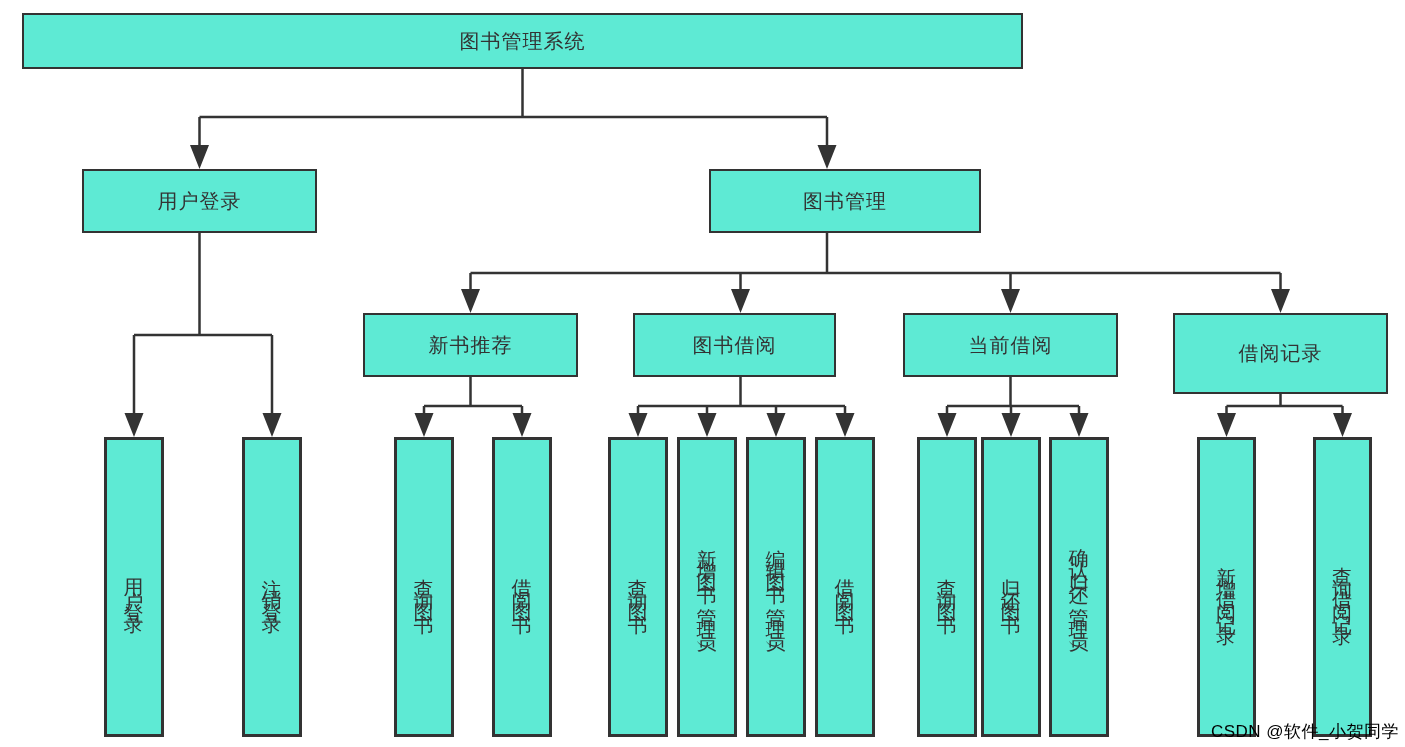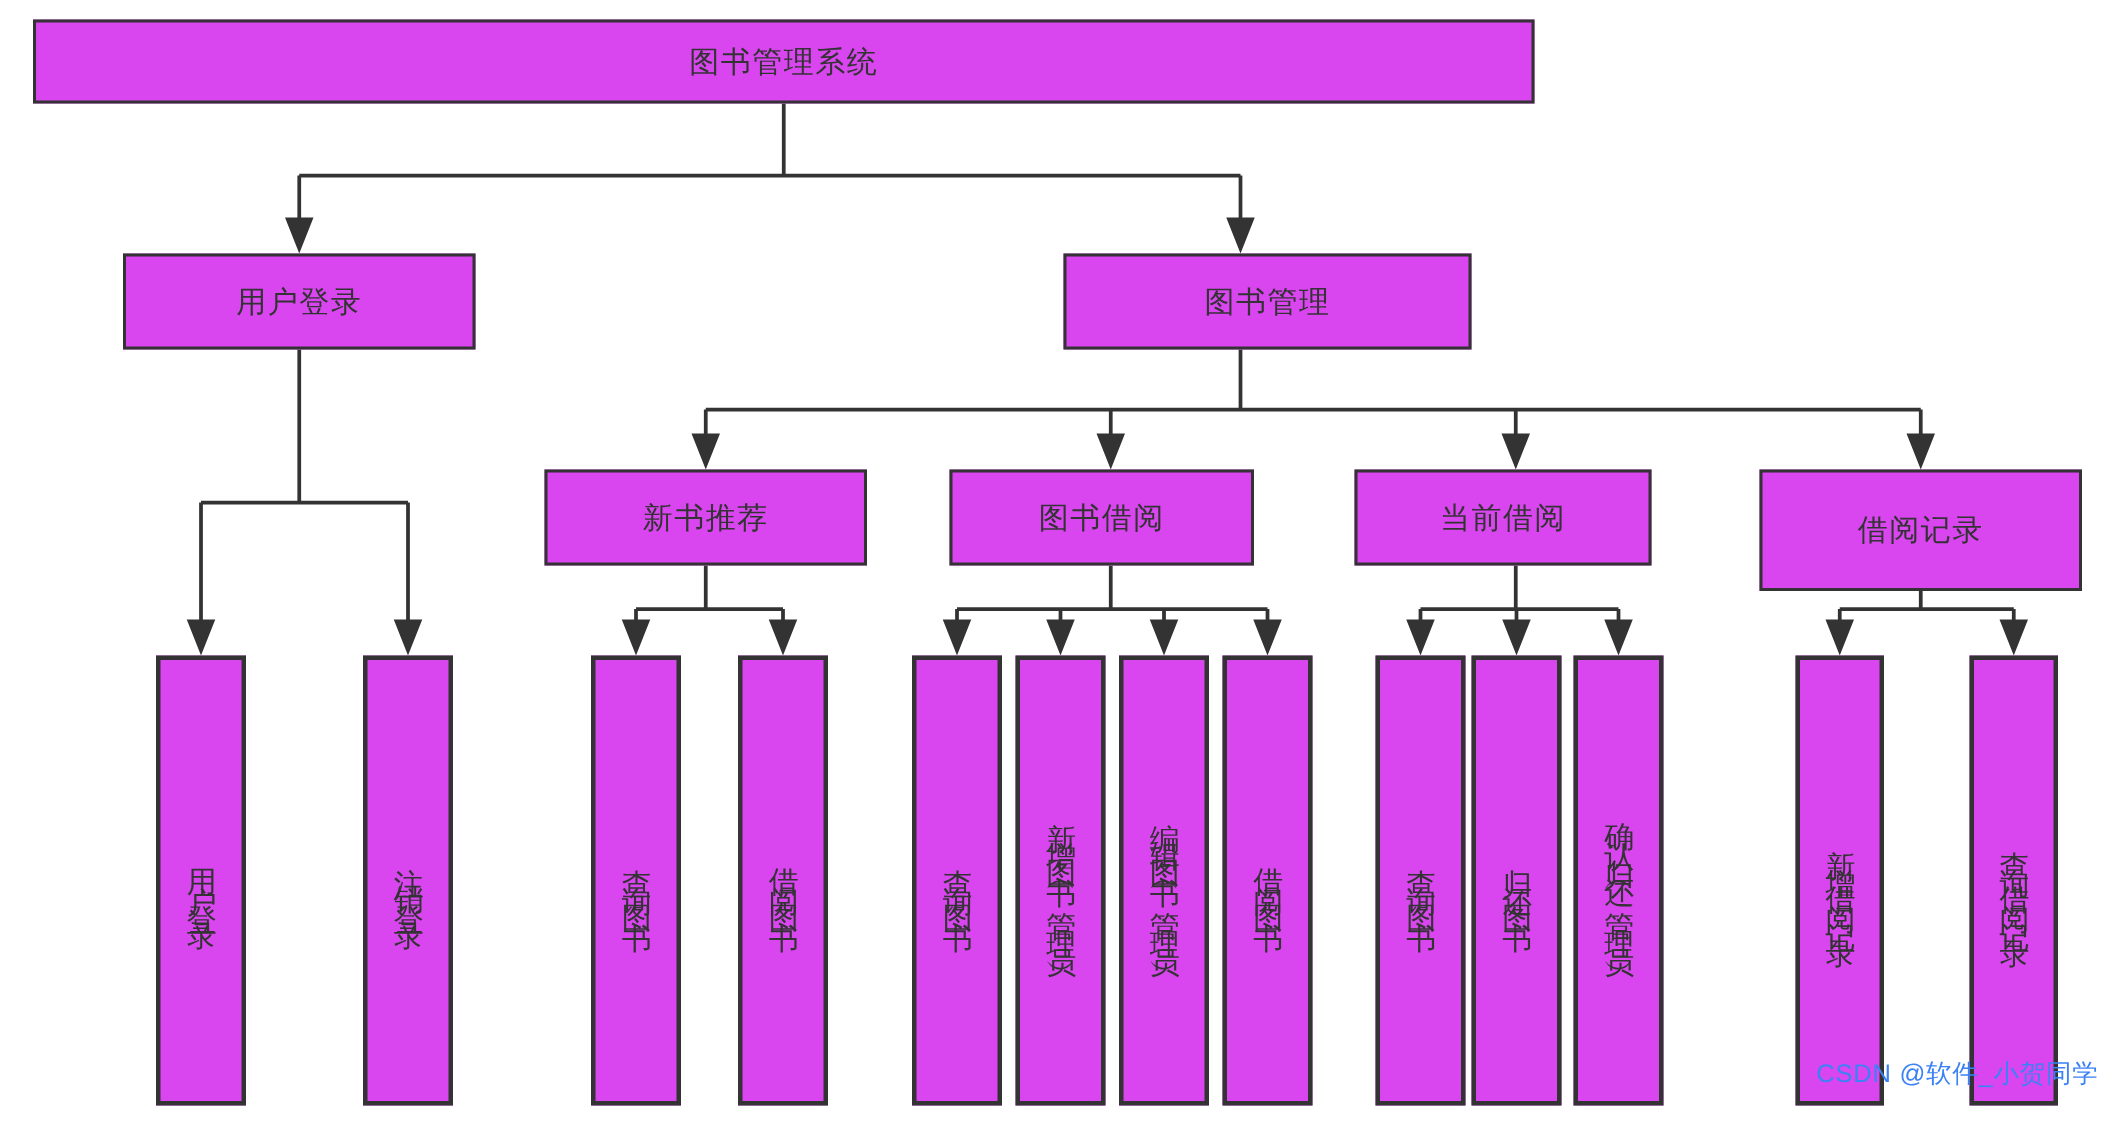--- a/index.html
+++ b/index.html
@@ -18,21 +18,21 @@
   .connectors {
     position: absolute;
     left: 0;
     top: 0;
     z-index: 1;
   }
   .node {
     position: absolute;
     box-sizing: border-box;
     border: 2.5px solid #333333;
-    background: #d946ef;
+    background: #5eead4;
     display: flex;
     align-items: center;
     justify-content: center;
     color: #333333;
     z-index: 2;
   }
   .node-h {
     font-size: 20px;
     letter-spacing: 1px;
   }
@@ -44,23 +44,23 @@
     text-orientation: upright;
     font-size: 20px;
     letter-spacing: 12px;
     line-height: 1;
     color: #333333;
     white-space: nowrap;
   }
   .watermark {
     position: absolute;
     right: 6px;
-    bottom: 20px;
+    bottom: 4px;
     font-size: 17px;
-    color: #3b82f6;
+    color: #000000;
     letter-spacing: 0.5px;
     z-index: 3;
     white-space: nowrap;
   }
 </style>
 </head>
 <body>
 
 <div class="canvas">
 
@@ -104,21 +104,21 @@
   <div class="node node-h" style="left:709px; top:169px; width:272px; height:64px;">
     <span>图书管理</span>
   </div>
 
   <div class="node node-h" style="left:363px; top:313px; width:215px; height:64px;">
     <span>新书推荐</span>
   </div>
   <div class="node node-h" style="left:633px; top:313px; width:203px; height:64px;">
     <span>图书借阅</span>
   </div>
-  <div class="node node-h" style="left:903px; top:313px; width:198px; height:64px;align-items:center;">
+  <div class="node node-h" style="left:903px; top:313px; width:215px; height:64px;align-items:center;">
     <span>当前借阅</span>
   </div>
   <div class="node node-h" style="left:1173px; top:313px; width:215px; height:81px;">
     <span>借阅记录</span>
   </div>
 
   <div class="node leaf" style="left:104px; top:437px; width:60px; height:300px;">
     <span class="label-v">用户登录</span>
   </div>
   <div class="node leaf" style="left:242px; top:437px; width:60px; height:300px;">

